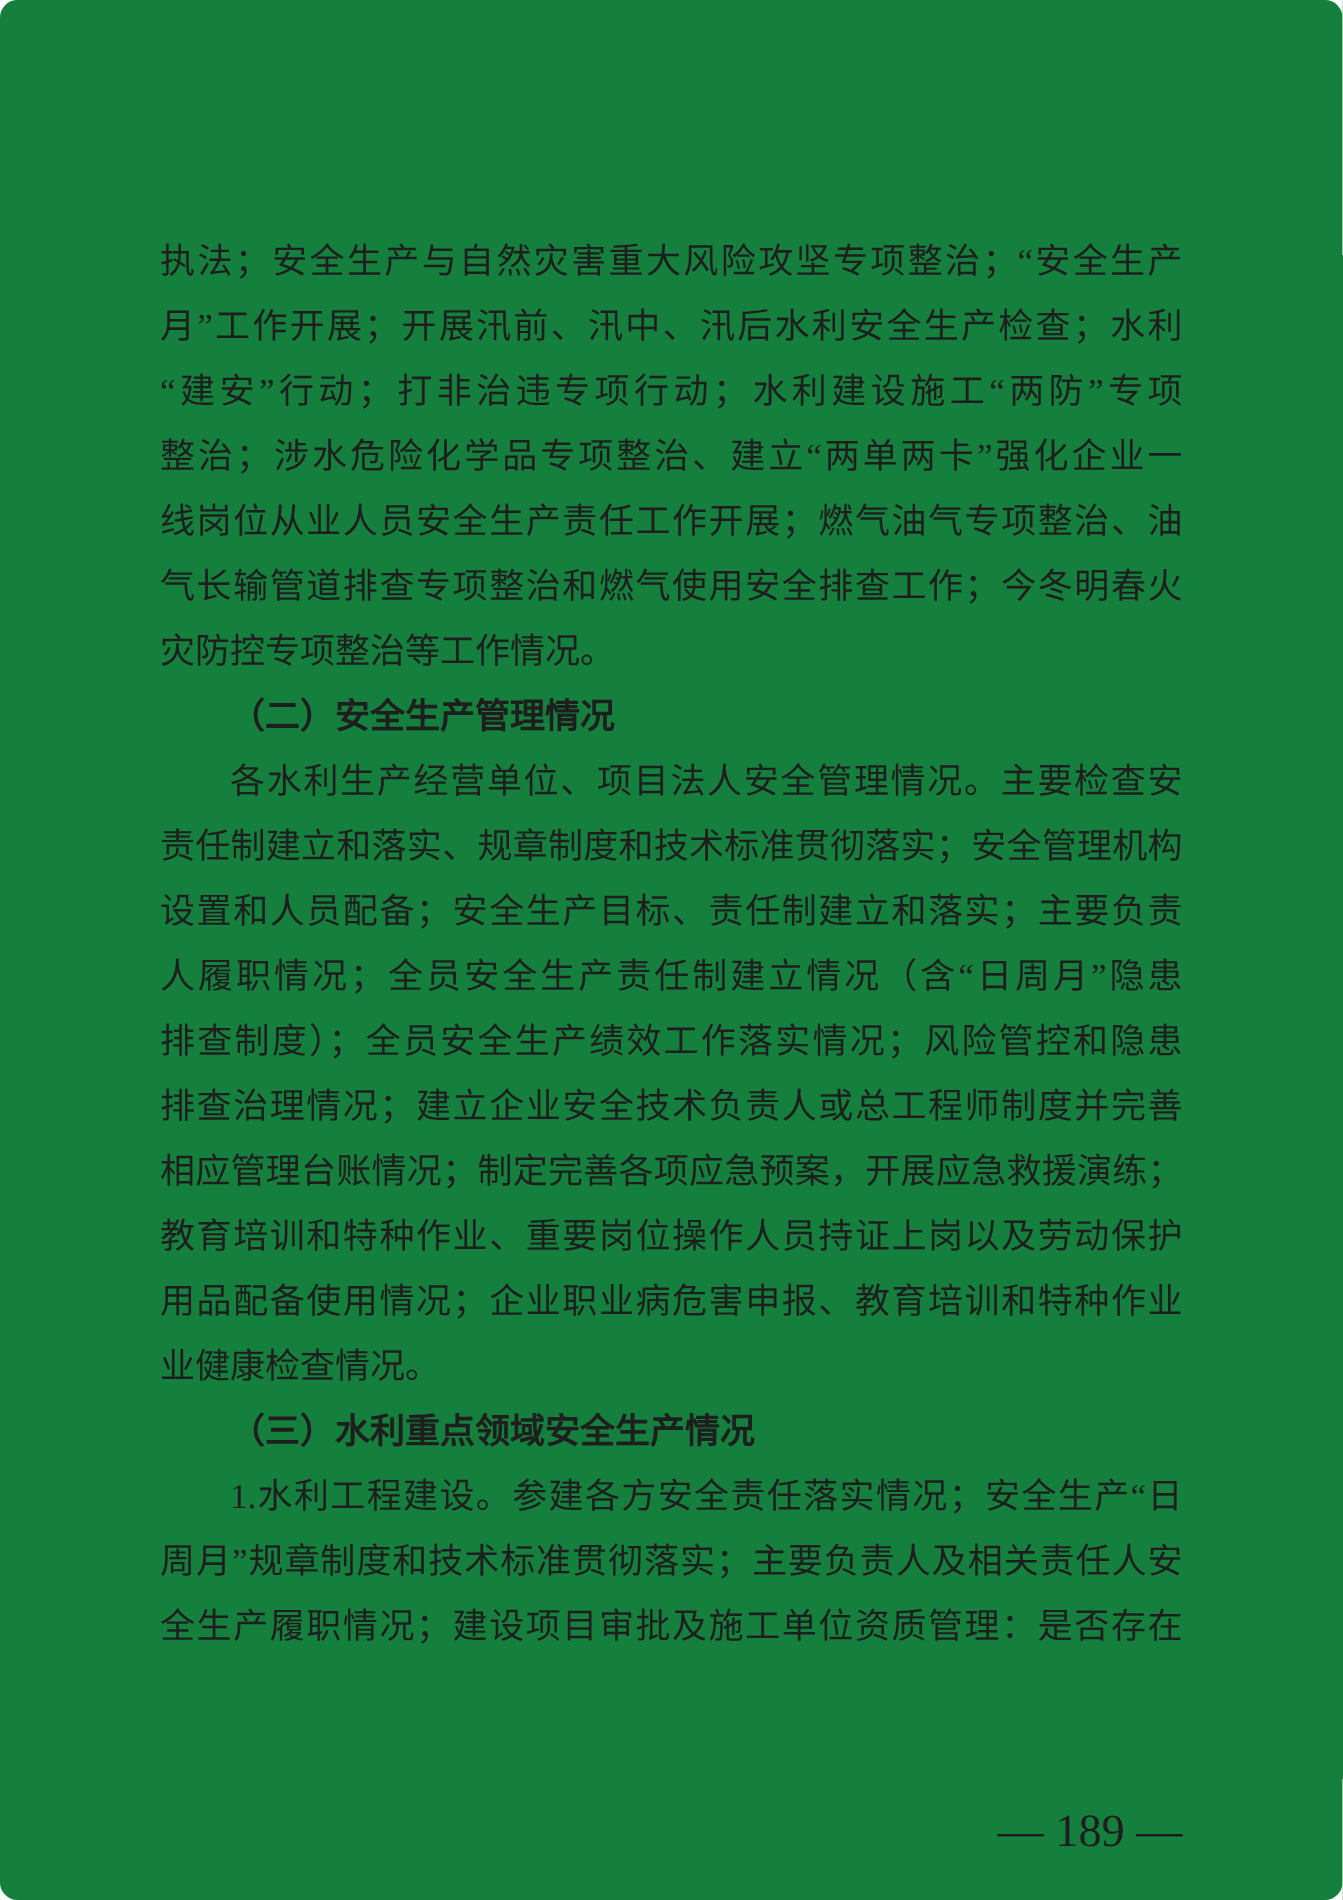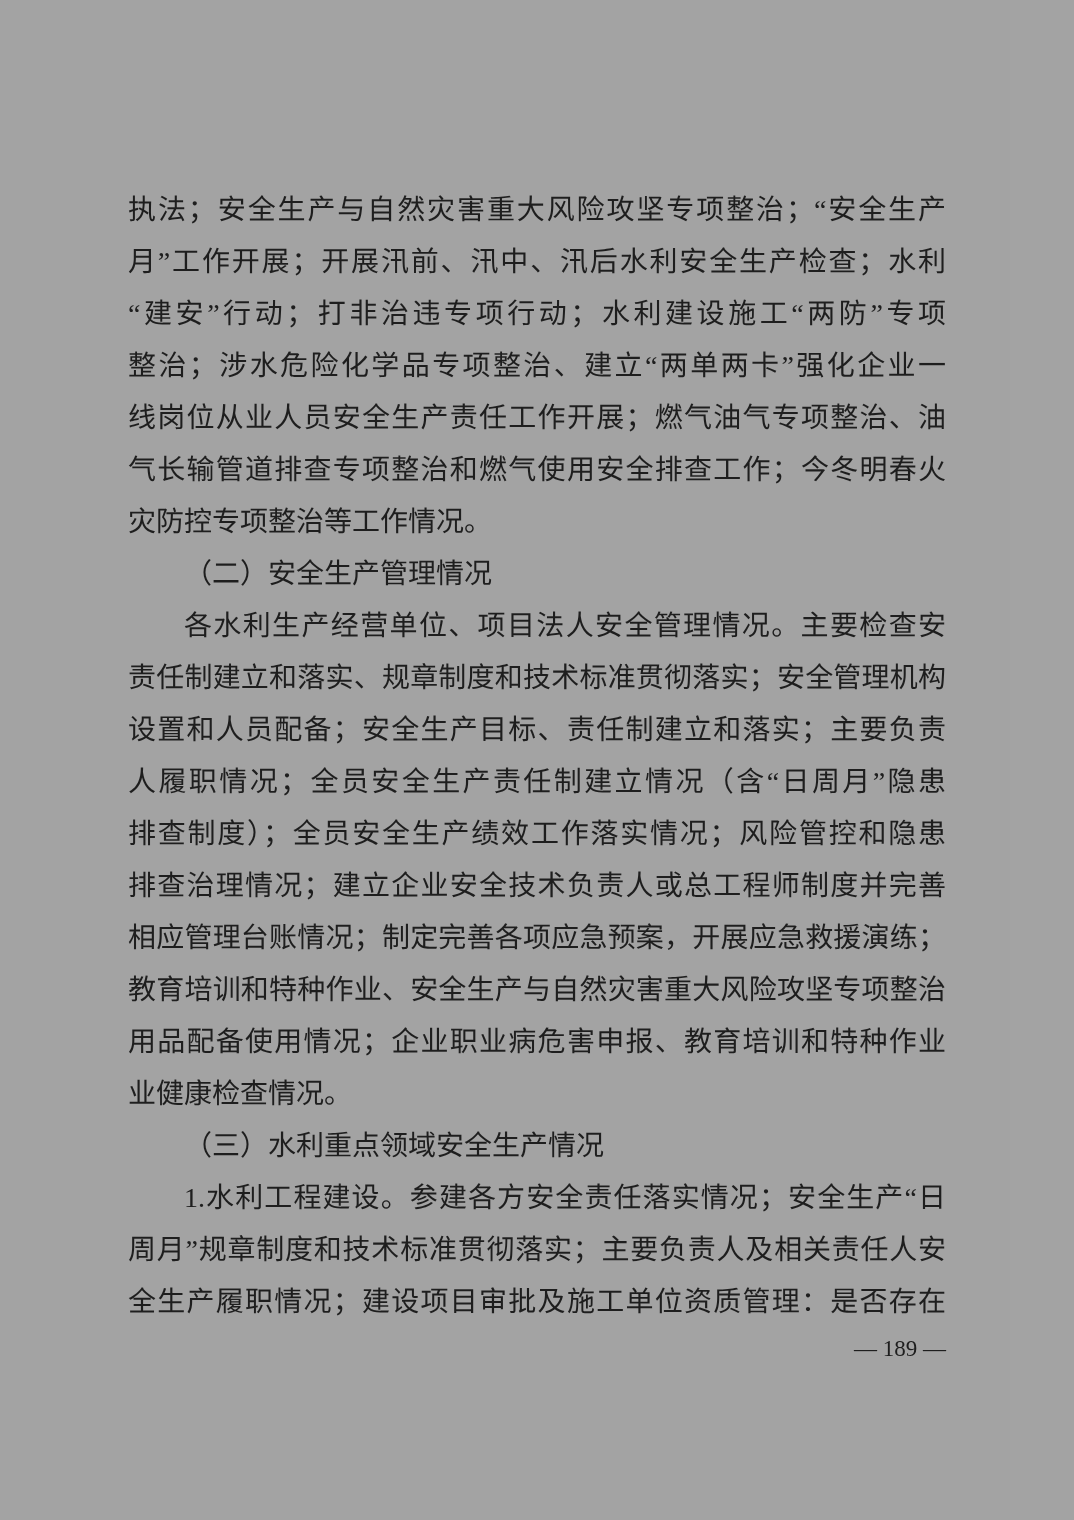--- a/index.html
+++ b/index.html
@@ -1,52 +1,53 @@
 <!DOCTYPE html>
 <html lang="zh-CN"><head>
 <meta charset="utf-8">
 <title>Document Page</title>
 <style>
   html, body { margin: 0; padding: 0; background: #ffffff; }
   .page {
     position: relative;
     width: 1074px;
     height: 1520px;
-    background: #a3a3a3;
+    background: #15803d;
     overflow: hidden;
     font-family: "Liberation Serif", "DejaVu Serif", serif;
     color: #1e1e1e;
+    border-radius: 14px;
   }
   .text-block {
     position: absolute;
     left: 128px;
     top: 184px;
     width: 818px;
   }
   section { margin: 0; padding: 0; }
   .line {
     margin: 0;
     padding: 0;
     font-size: 28px;
     line-height: 52px;
     color: #1e1e1e;
     text-align: justify;
     text-align-last: justify;
     white-space: nowrap;
   }
   .line.end { text-align-last: left; }
   .line.indent { text-indent: 2em; }
-  .line.heading { font-weight: normal; }
+  .line.heading { font-weight: bold; }
   .page-footer {
     position: absolute;
     left: 128px;
-    top: 1331px;
+    top: 1448px;
     width: 818px;
     text-align: right;
-    font-size: 23px;
+    font-size: 37px;
     line-height: 36px;
     color: #1e1e1e;
   }
 </style>
 </head>
 <body>
 
 <div class="page">
   <main class="text-block">
 
@@ -62,21 +63,21 @@
 
     <section>
       <p class="line heading indent end">（二）安全生产管理情况</p>
       <p class="line indent">各水利生产经营单位、项目法人安全管理情况。主要检查安</p>
       <p class="line">责任制建立和落实、规章制度和技术标准贯彻落实；安全管理机构</p>
       <p class="line">设置和人员配备；安全生产目标、责任制建立和落实；主要负责</p>
       <p class="line">人履职情况；全员安全生产责任制建立情况（含“日周月”隐患</p>
       <p class="line">排查制度）；全员安全生产绩效工作落实情况；风险管控和隐患</p>
       <p class="line">排查治理情况；建立企业安全技术负责人或总工程师制度并完善</p>
       <p class="line">相应管理台账情况；制定完善各项应急预案，开展应急救援演练；</p>
-      <p class="line">教育培训和特种作业、安全生产与自然灾害重大风险攻坚专项整治</p>
+      <p class="line">教育培训和特种作业、重要岗位操作人员持证上岗以及劳动保护</p>
       <p class="line">用品配备使用情况；企业职业病危害申报、教育培训和特种作业</p>
       <p class="line end">业健康检查情况。</p>
     </section>
 
     <section>
       <p class="line heading indent end">（三）水利重点领域安全生产情况</p>
       <p class="line indent">1.水利工程建设。参建各方安全责任落实情况；安全生产“日</p>
       <p class="line">周月”规章制度和技术标准贯彻落实；主要负责人及相关责任人安</p>
       <p class="line">全生产履职情况；建设项目审批及施工单位资质管理：是否存在</p>
     </section>

